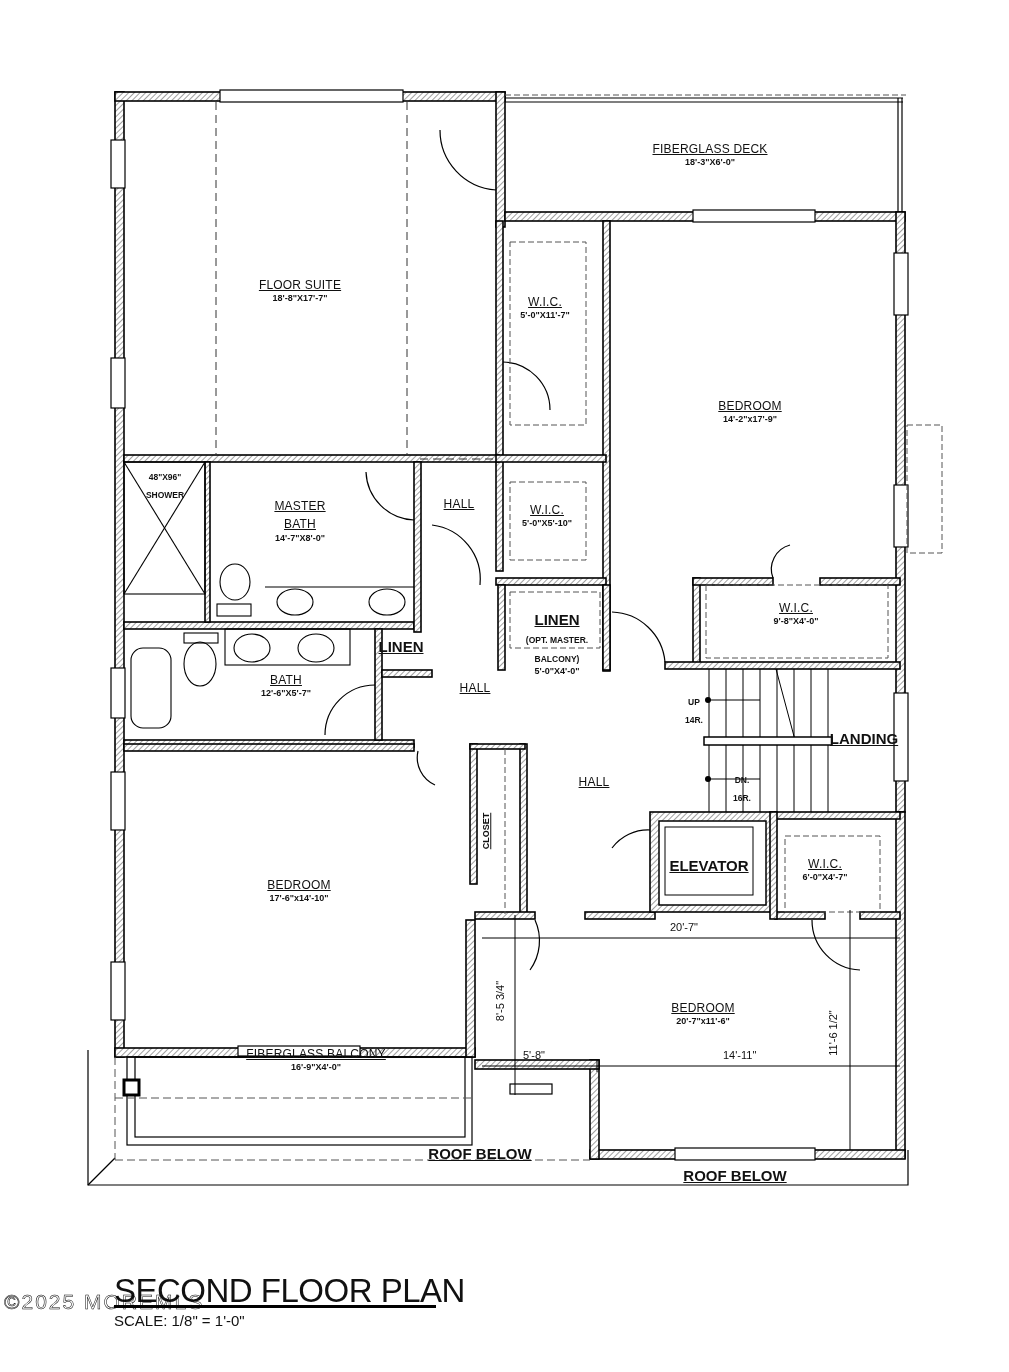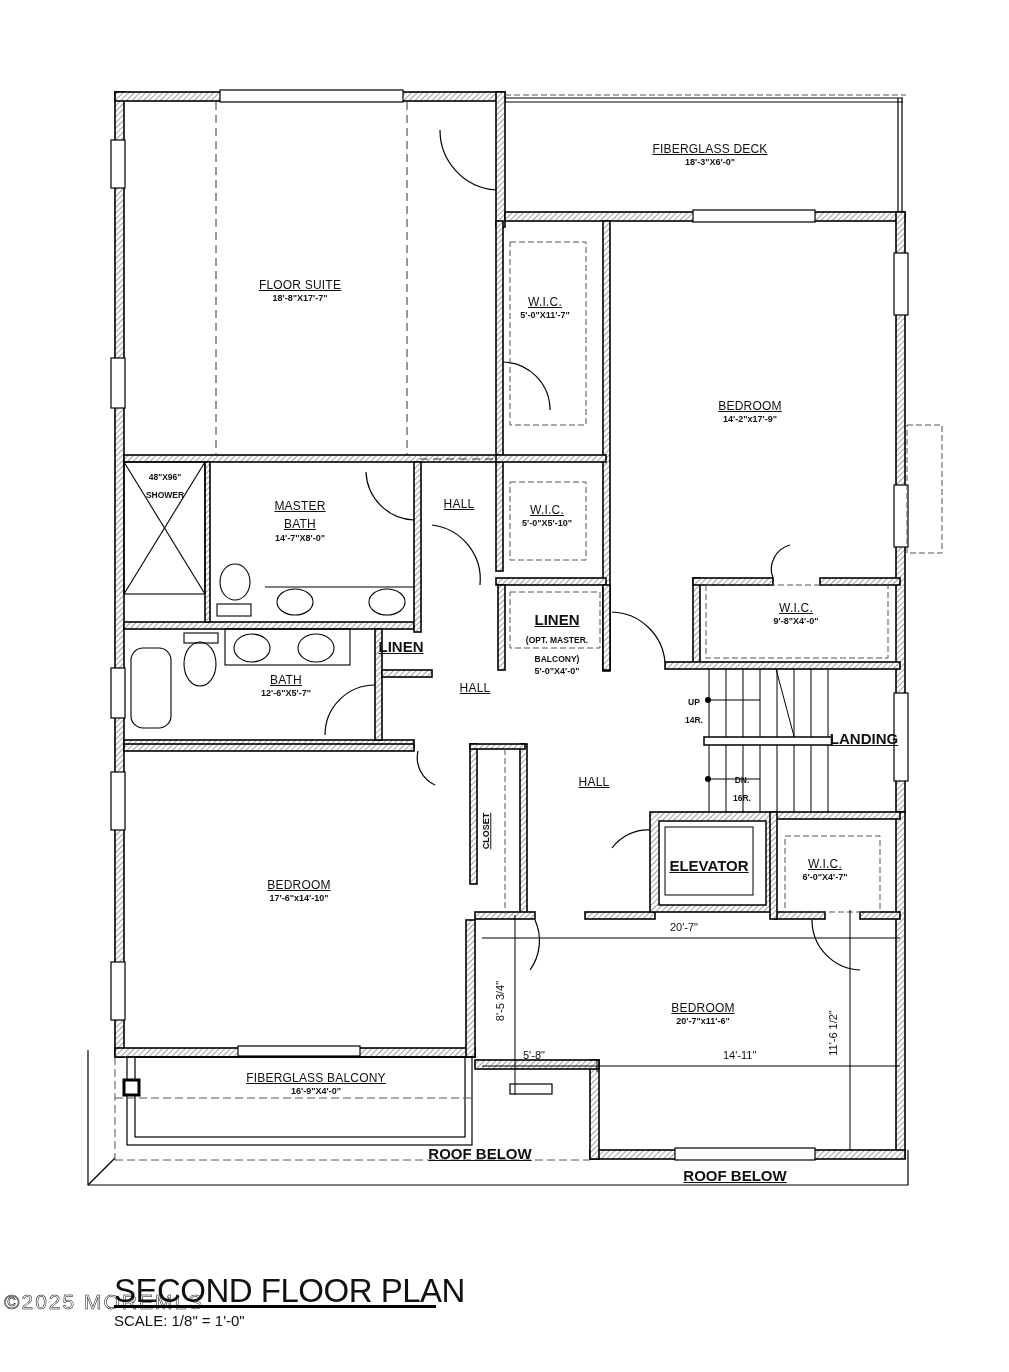--- a/index.html
+++ b/index.html
@@ -199,21 +199,21 @@
 <div class="lbl" style="left:475px;top:678px;"><span class="name">HALL</span></div>
 <div class="lbl" style="left:594px;top:772px;"><span class="name">HALL</span></div>
 <div class="lbl" style="left:694px;top:691px;"><span class="tiny">UP</span><br><span class="tiny">14R.</span></div>
 <div class="lbl" style="left:694px;top:769px;margin-left:48px;"><span class="tiny">DN.</span><br><span class="tiny">16R.</span></div>
 <div class="lbl" style="left:864px;top:730px;"><span class="small">LANDING</span></div>
 <div class="vert" style="left:468px;top:826px;font-size:9px;font-weight:bold;text-decoration:underline;"><span>CLOSET</span></div>
 <div class="lbl" style="left:299px;top:875px;"><span class="name">BEDROOM</span><span class="dim">17'-6"x14'-10"</span></div>
 <div class="lbl" style="left:709px;top:857px;"><span class="small">ELEVATOR</span></div>
 <div class="lbl" style="left:825px;top:854px;"><span class="name">W.I.C.</span><span class="dim">6'-0"X4'-7"</span></div>
 <div class="lbl" style="left:703px;top:998px;"><span class="name">BEDROOM</span><span class="dim">20'-7"x11'-6"</span></div>
-<div class="lbl" style="left:316px;top:1068px;"><span class="name">FIBERGLASS BALCONY</span><span class="dim">16'-9"X4'-0"</span></div>
+<div class="lbl" style="left:316px;top:1044px;"><span class="name">FIBERGLASS BALCONY</span><span class="dim">16'-9"X4'-0"</span></div>
 <div class="lbl" style="left:480px;top:1145px;"><span class="small">ROOF BELOW</span></div>
 <div class="lbl" style="left:735px;top:1167px;"><span class="small">ROOF BELOW</span></div>
 
 <div class="dimtxt" style="left:670px;top:921px;">20'-7"</div>
 <div class="dimtxt" style="left:523px;top:1049px;">5'-8"</div>
 <div class="dimtxt" style="left:723px;top:1049px;">14'-11"</div>
 <div class="vert" style="left:480px;top:995px;">8'-5 3/4"</div>
 <div class="vert" style="left:810px;top:1027px;">11'-6 1/2"</div>
 
 <div class="title">SECOND FLOOR PLAN</div>

